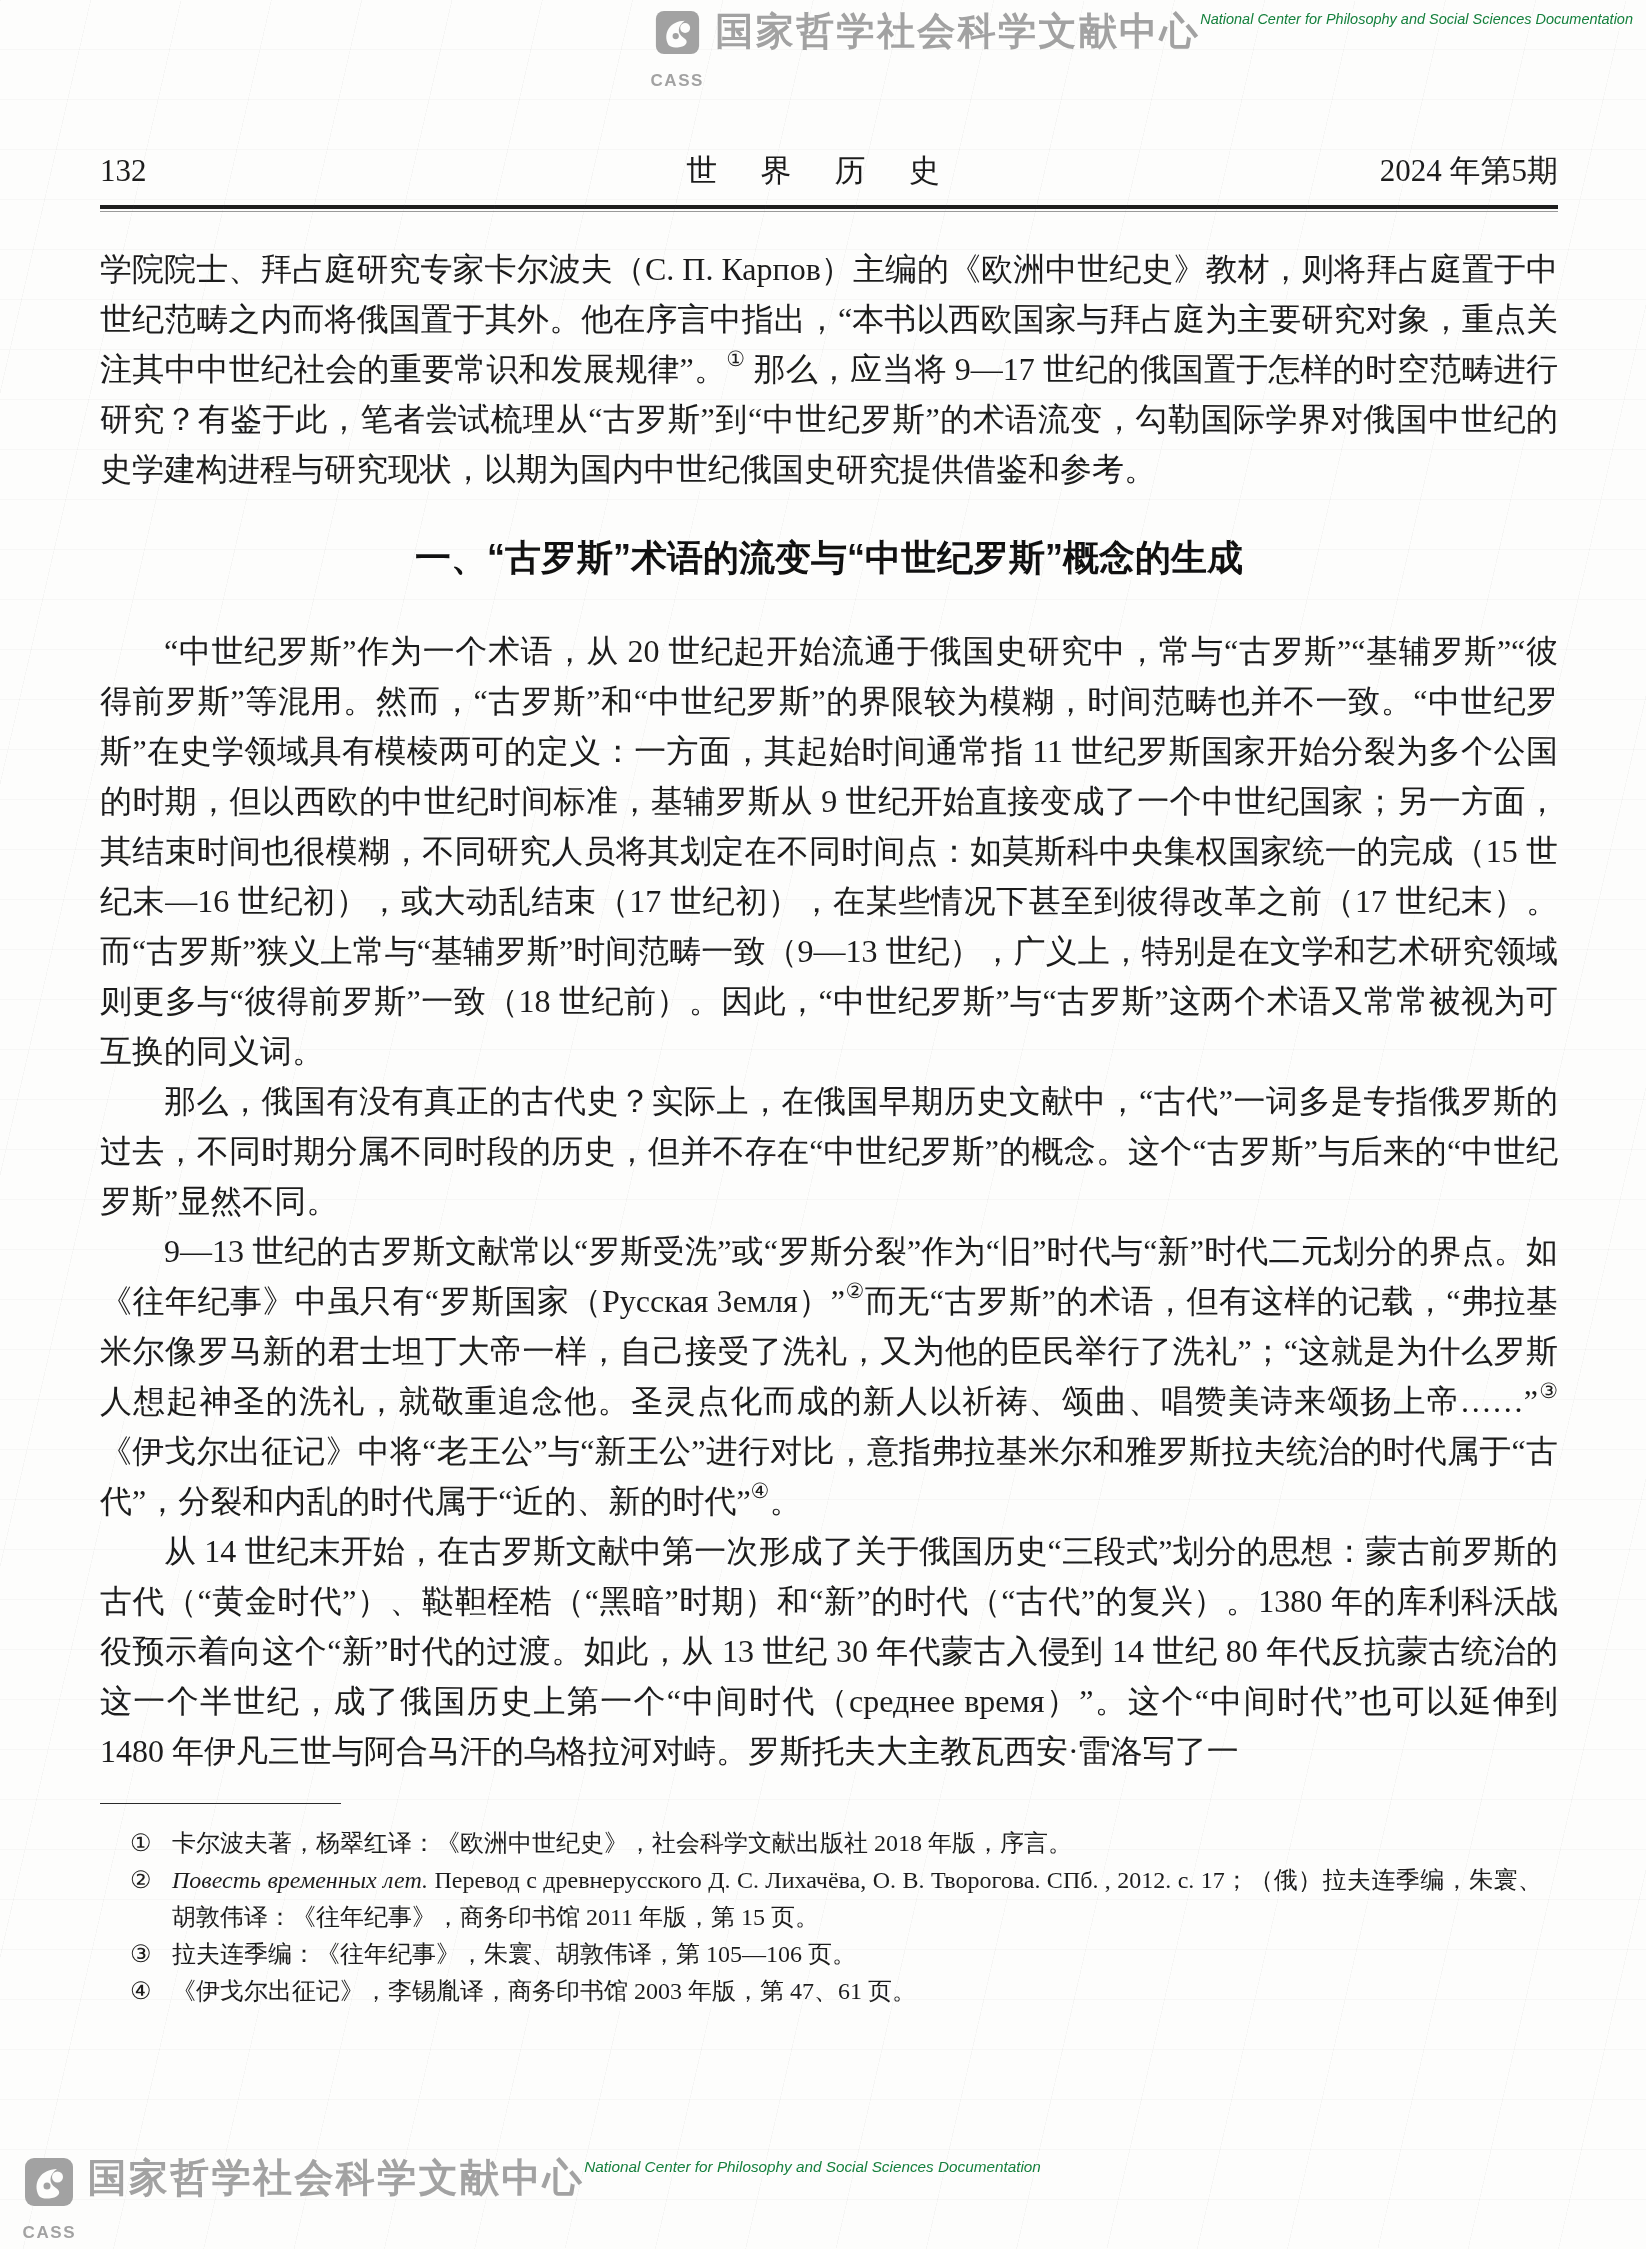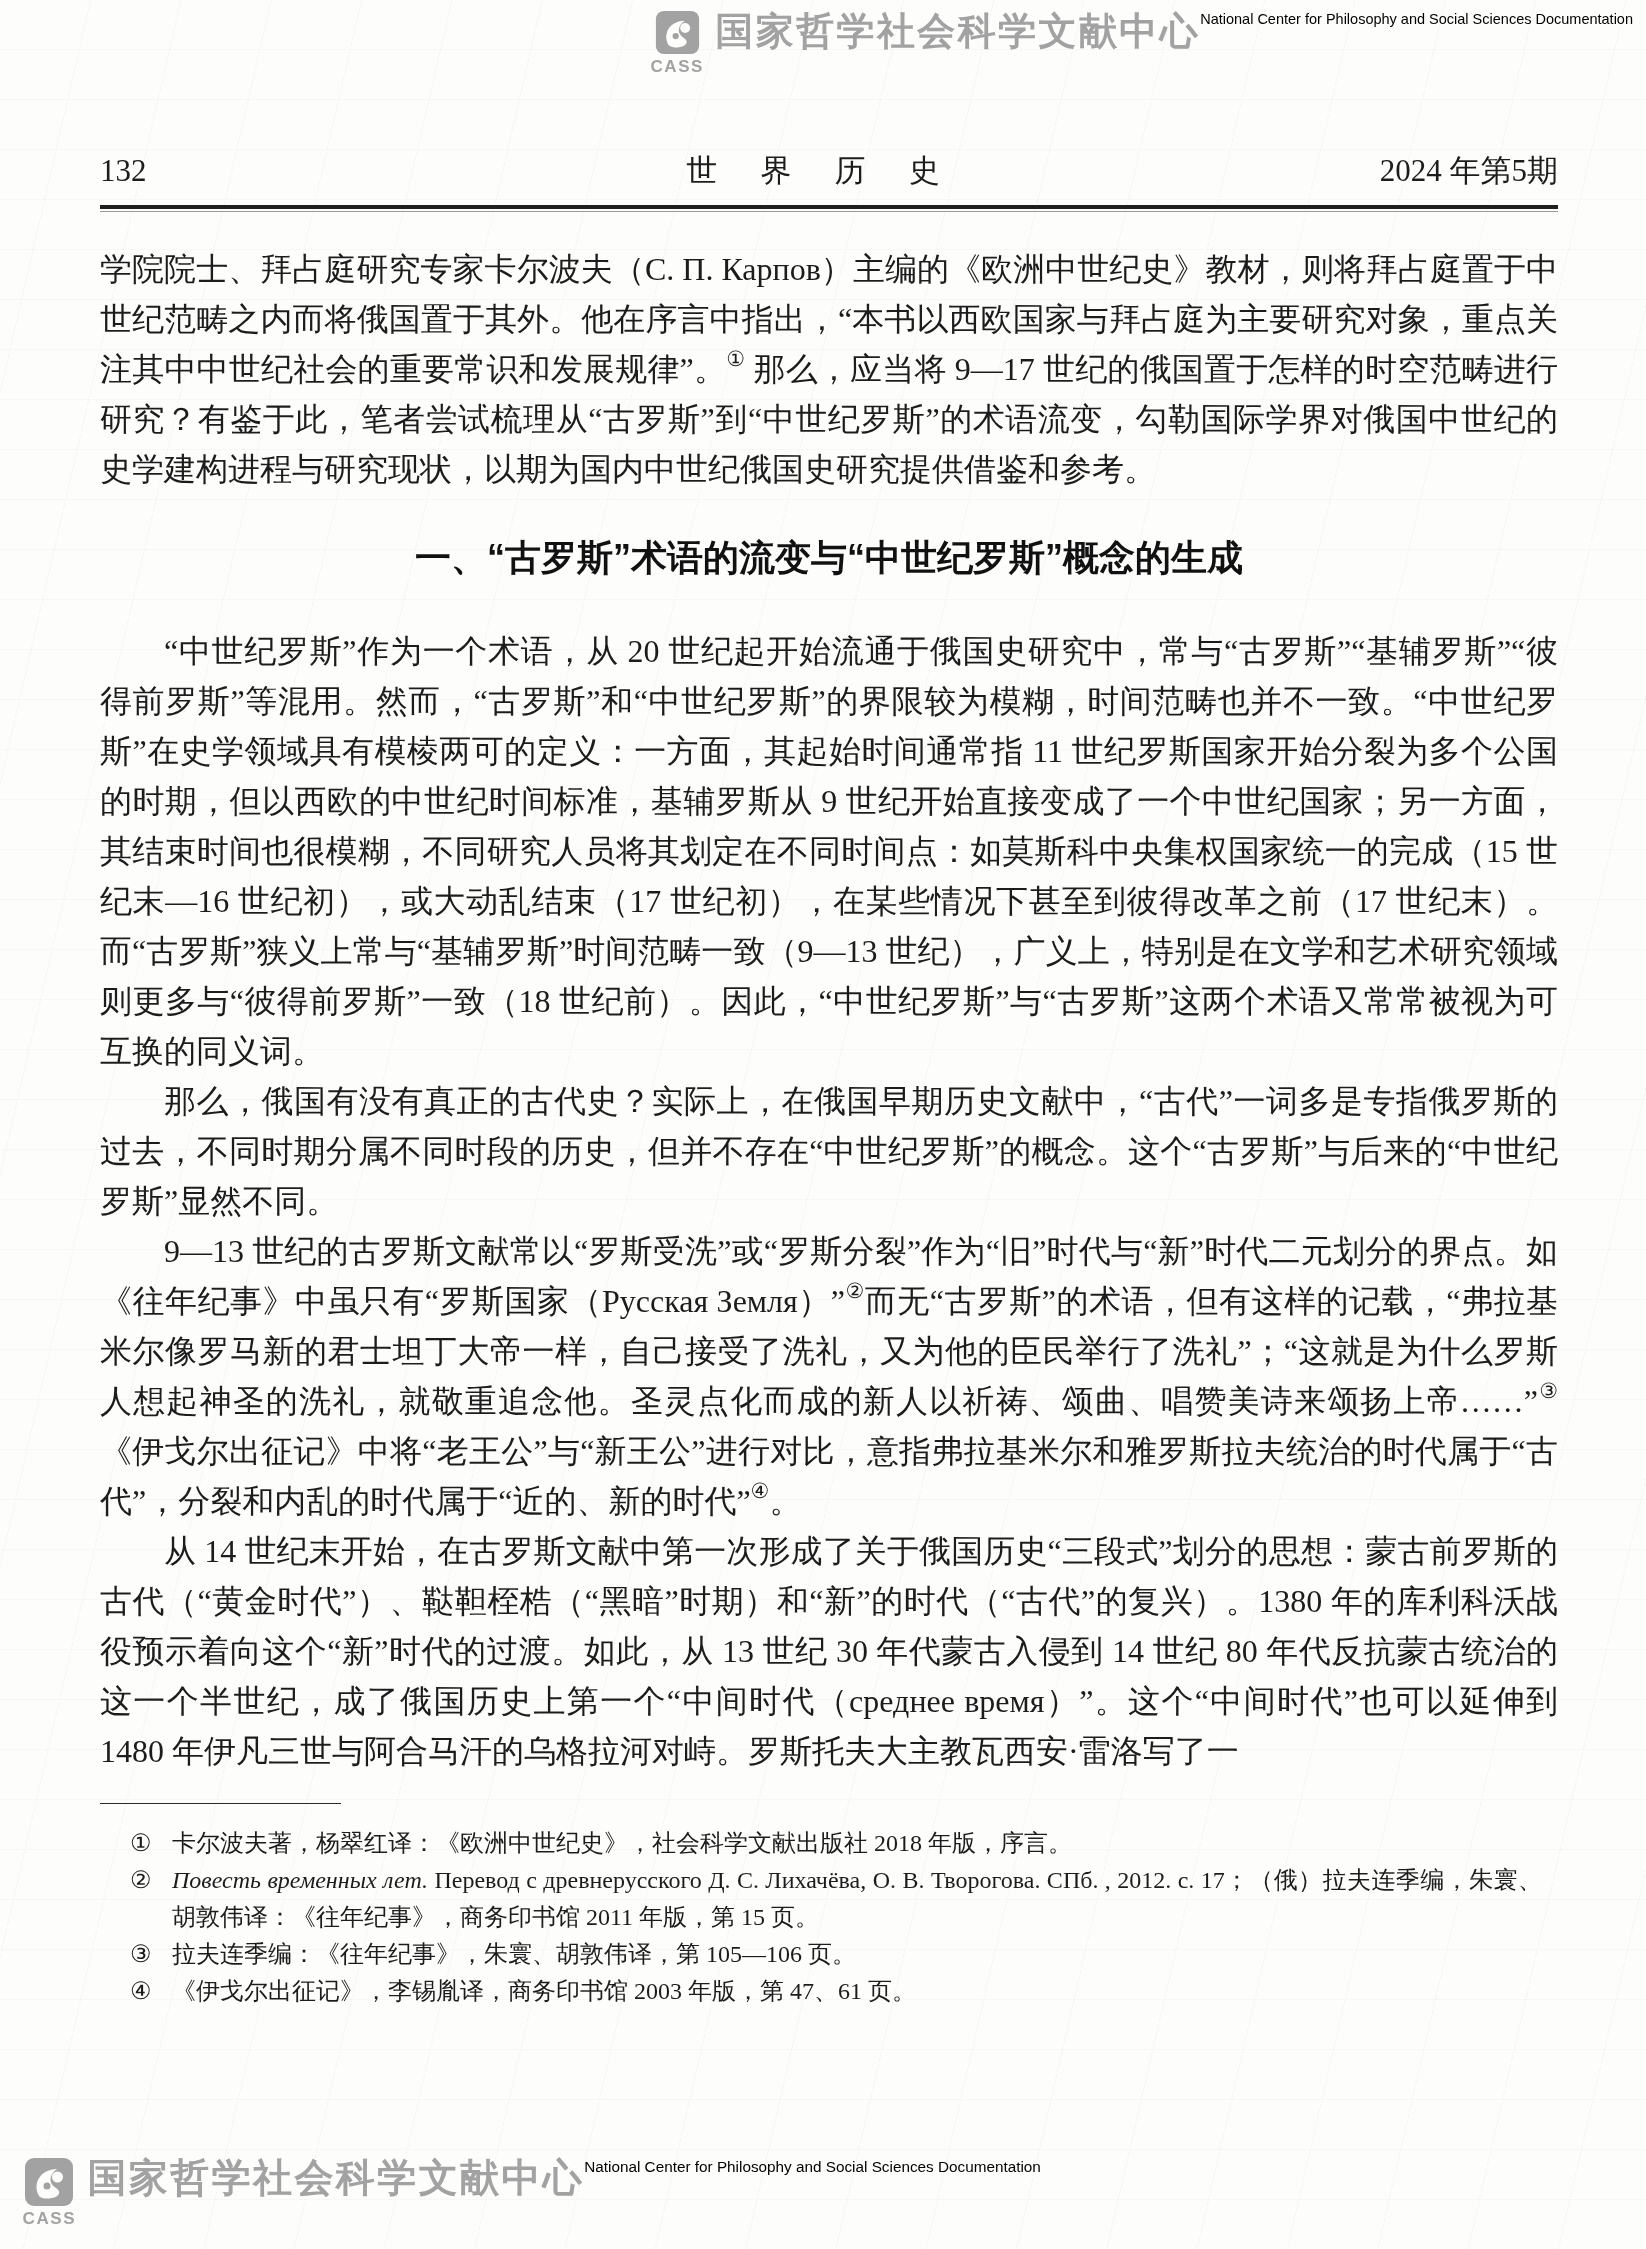--- a/index.html
+++ b/index.html
@@ -23,31 +23,31 @@
 
   
   .brand{display:flex;align-items:flex-start;gap:11.3px;position:absolute;}
   .brand-top{top:9.6px;right:13px;}
   .brand-bottom{top:2157px;left:22.5px;}
   .brand .mark{display:flex;flex-direction:column;align-items:center;}
   .brand .mark svg{display:block;}
   .brand .abbr{
     font-family:"Liberation Sans","DejaVu Sans",sans-serif;
     font-weight:700;color:#a2a2a2;letter-spacing:1.6px;
-    font-size:17px;line-height:17.7px;margin-top:3px;
+    font-size:17px;line-height:17.7px;margin-top:17px;
   }
   .brand .names{display:flex;flex-direction:row;}
   .brand .cn{
     font-family:"Liberation Sans","DejaVu Sans",sans-serif;
     font-weight:700;color:#a2a2a2;
     font-size:38px;line-height:42px;letter-spacing:2.4px;white-space:nowrap;
   }
   .brand .en{
     font-family:"Liberation Sans","DejaVu Sans",sans-serif;
-    color:#000000;font-size:14.5px;line-height:19.3px;white-space:nowrap;
+    color:#15803d;font-size:14.5px;line-height:19.3px;white-space:nowrap;font-style:italic;
   }
   .brand-bottom .cn{font-size:39px;}
   .brand-bottom .en{font-size:15.3px;}
 
   
   .running{
     display:flex;align-items:baseline;
     margin:150px 88px 0 100px;
     font-size:31px;
   }

